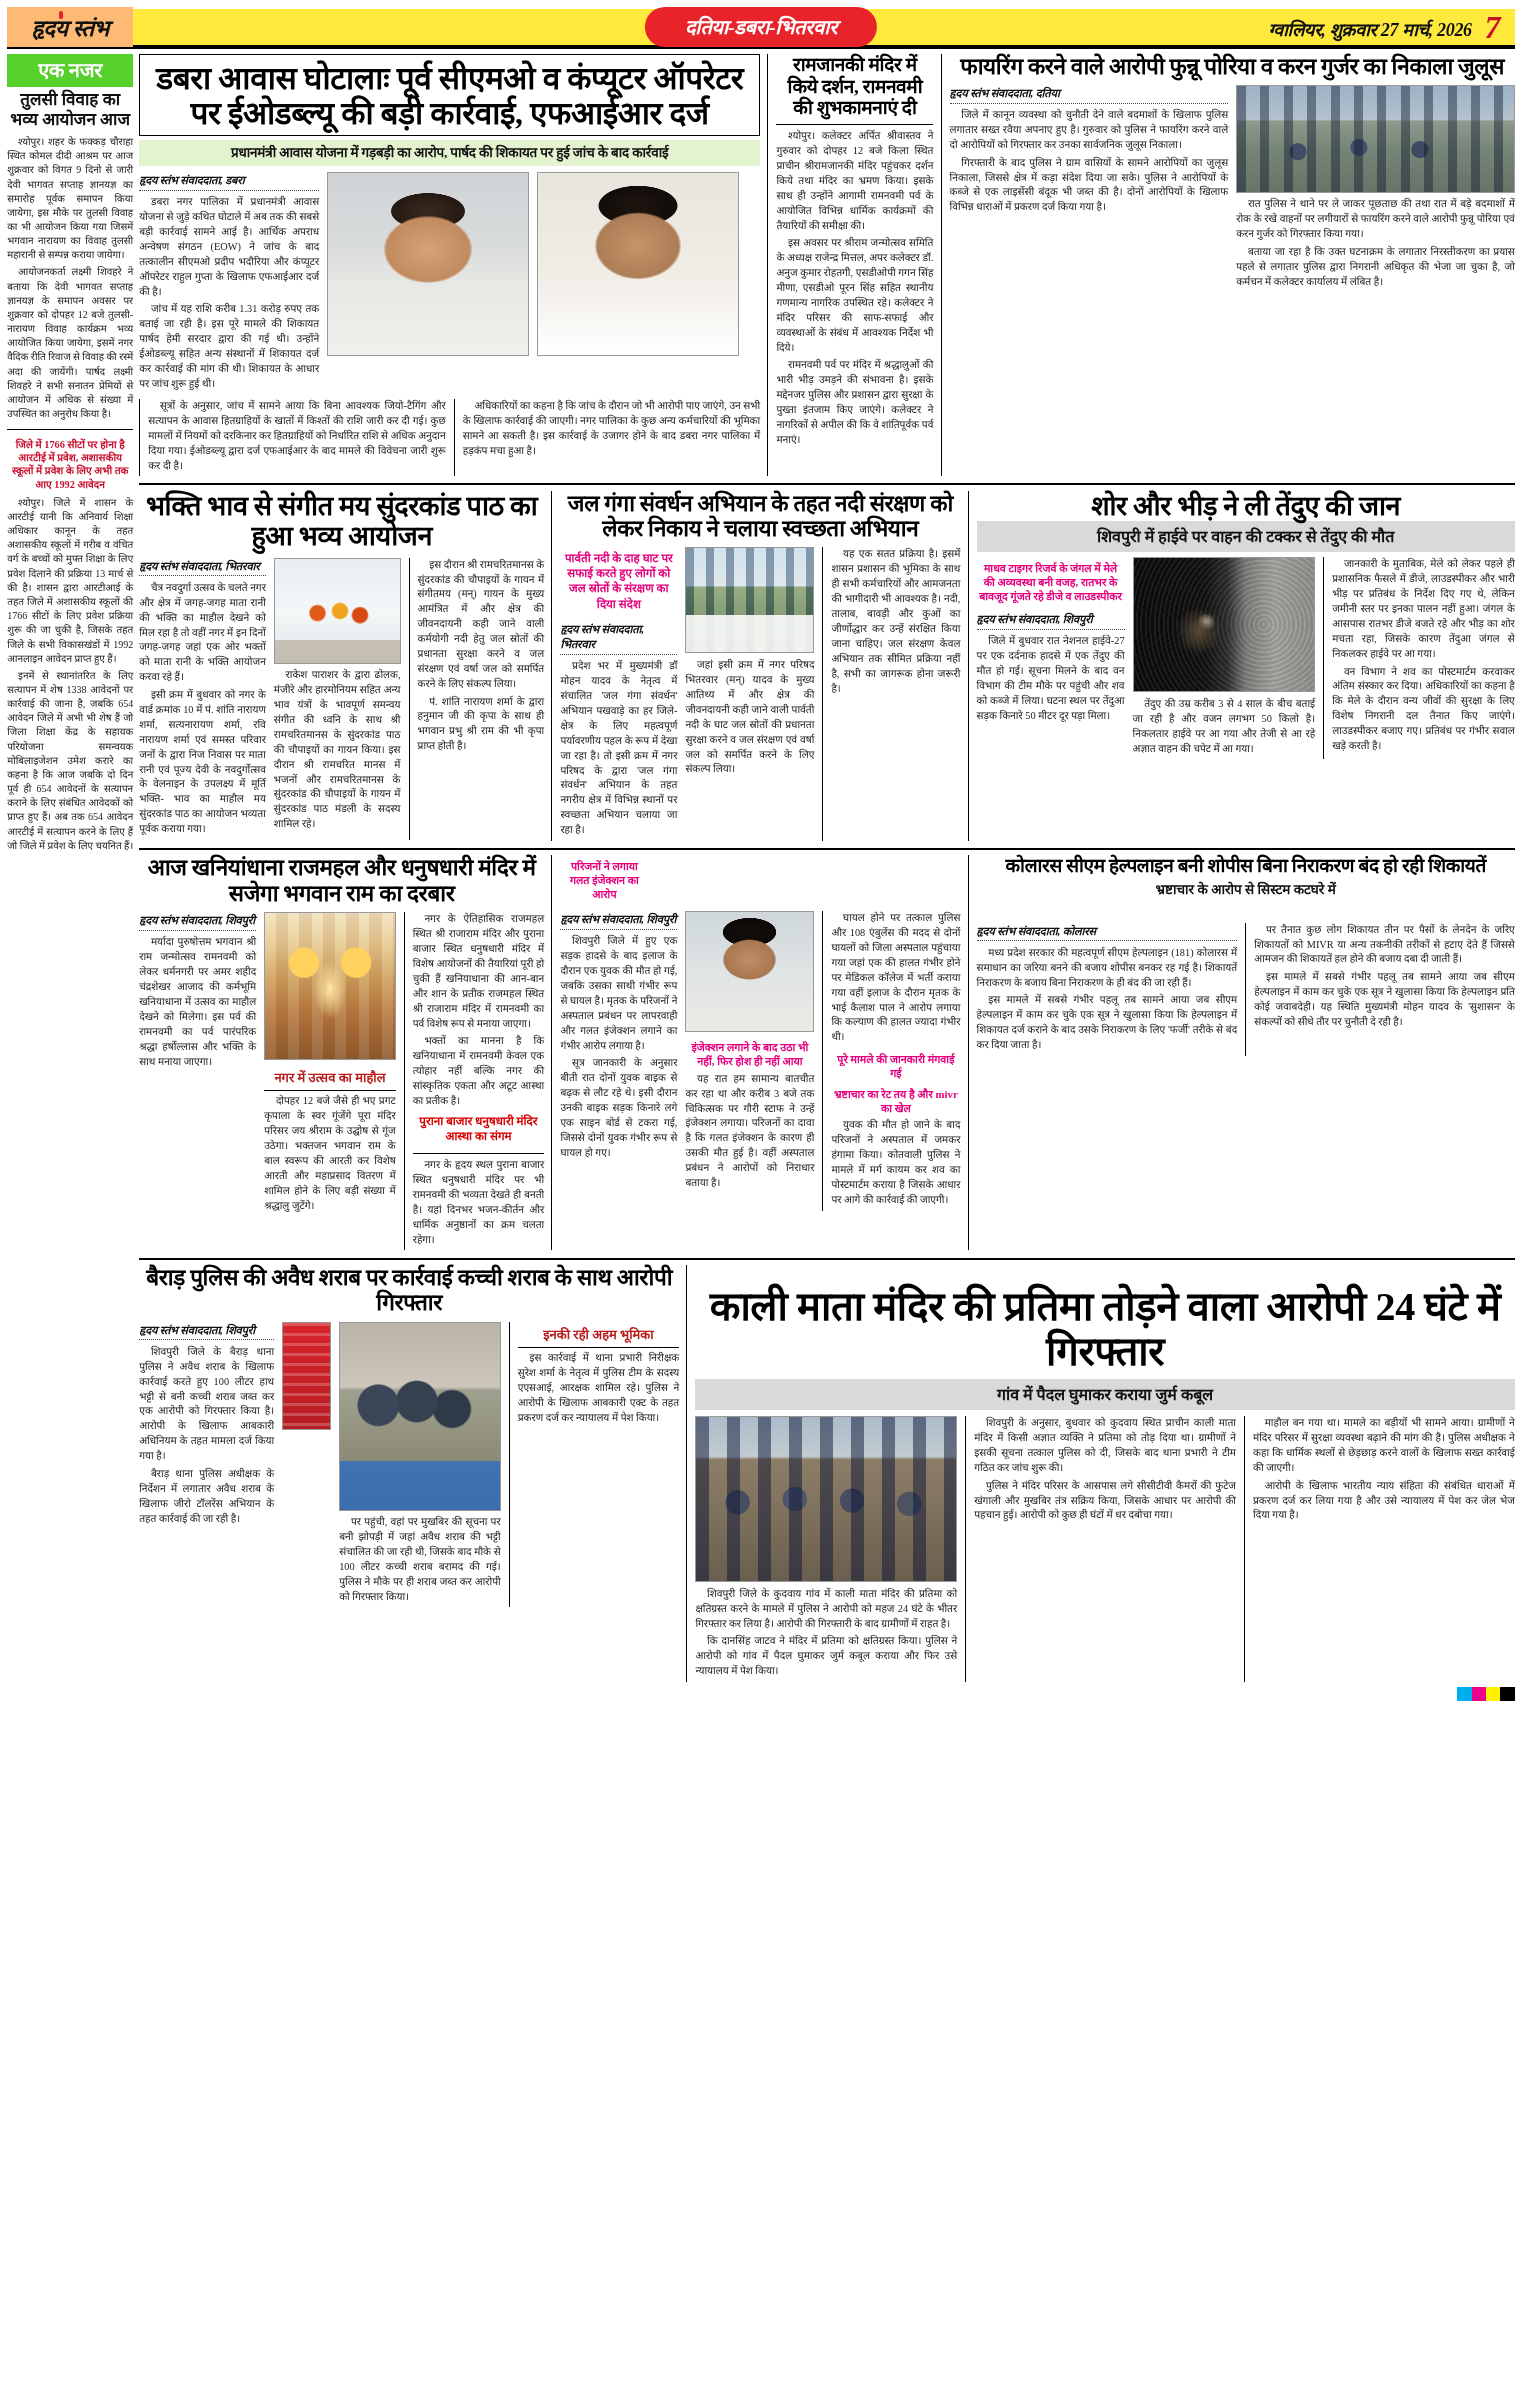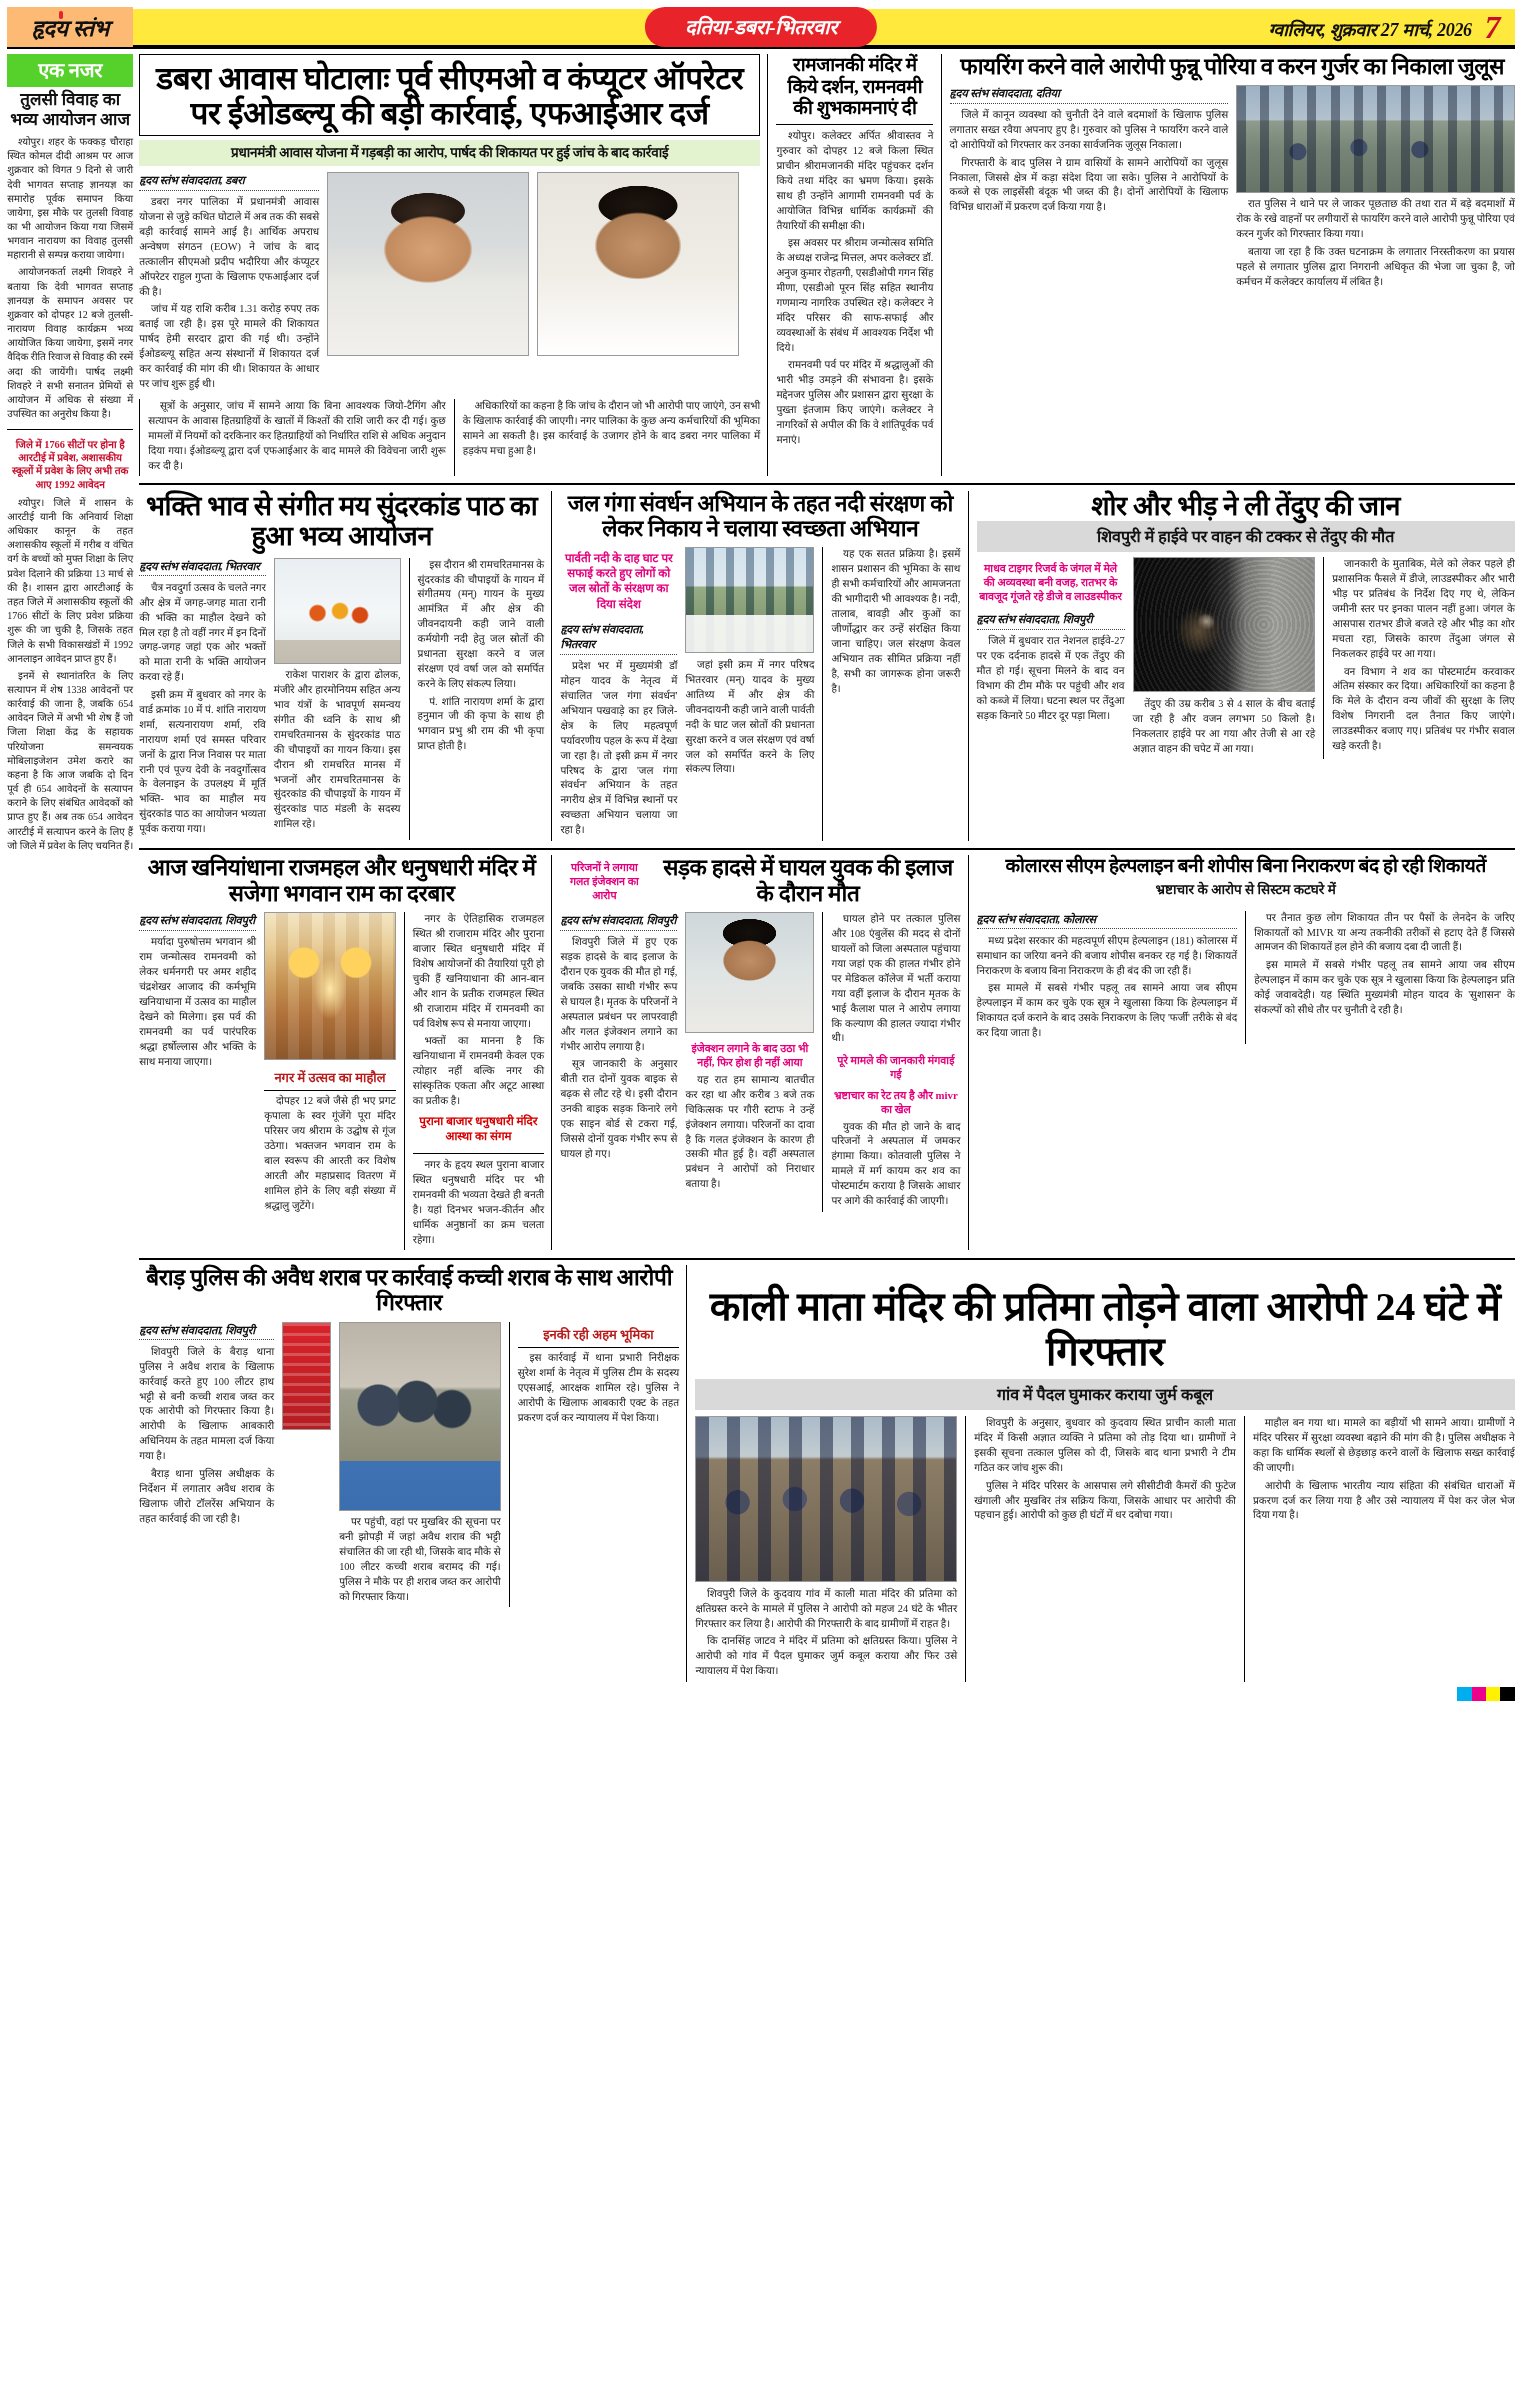--- a/index.html
+++ b/index.html
@@ -556,21 +556,20 @@
               <div class="body">
                 <p>नगर के हृदय स्थल पुराना बाजार स्थित धनुषधारी मंदिर पर भी रामनवमी की भव्यता देखते ही बनती है। यहां दिनभर भजन-कीर्तन और धार्मिक अनुष्ठानों का क्रम चलता रहेगा।</p>
               </div>
             </div>
           </div>
         </div>
 
         <div class="rule-v" style="flex:0 0 409px;">
           <div style="display:flex;align-items:center;gap:7.2px;">
             <div class="pink-note small" style="flex:0 0 88px;">परिजनों ने लगाया गलत इंजेक्शन का आरोप</div>
-            <div class="hl md" style="flex:1 1 auto;">सड़क हादसे में घायल युवक की इलाज के दौरान मौत</div>
           </div>
           <div class="cols" style="margin-top:6.3px;">
             <div class="col" style="flex:0 0 117px;">
               <div class="byline">हृदय स्तंभ संवाददाता, शिवपुरी</div>
               <div class="body">
                 <p>शिवपुरी जिले में हुए एक सड़क हादसे के बाद इलाज के दौरान एक युवक की मौत हो गई, जबकि उसका साथी गंभीर रूप से घायल है। मृतक के परिजनों ने अस्पताल प्रबंधन पर लापरवाही और गलत इंजेक्शन लगाने का गंभीर आरोप लगाया है।</p>
                 <p>सूत्र जानकारी के अनुसार बीती रात दोनों युवक बाइक से बढ़क से लौट रहे थे। इसी दौरान उनकी बाइक सड़क किनारे लगे एक साइन बोर्ड से टकरा गई, जिससे दोनों युवक गंभीर रूप से घायल हो गए।</p>
               </div>
             </div>
             <div class="col">
@@ -589,21 +588,21 @@
               <div class="body">
                 <p>युवक की मौत हो जाने के बाद परिजनों ने अस्पताल में जमकर हंगामा किया। कोतवाली पुलिस ने मामले में मर्ग कायम कर शव का पोस्टमार्टम कराया है जिसके आधार पर आगे की कार्रवाई की जाएगी।</p>
               </div>
             </div>
           </div>
         </div>
 
         <div class="rule-v" style="flex:1 1 auto;">
           <div class="hl sm">कोलारस सीएम हेल्पलाइन बनी शोपीस बिना निराकरण बंद हो रही शिकायतें</div>
           <div class="subhead" style="font-size:13.5px;">भ्रष्टाचार के आरोप से सिस्टम कटघरे में</div>
-          <div class="cols" style="margin-top:7px;">
+          <div class="cols" style="margin-top:19px;">
             <div class="col">
               <div class="byline">हृदय स्तंभ संवाददाता, कोलारस</div>
               <div class="body">
                 <p>मध्य प्रदेश सरकार की महत्वपूर्ण सीएम हेल्पलाइन (181) कोलारस में समाधान का जरिया बनने की बजाय शोपीस बनकर रह गई है। शिकायतें निराकरण के बजाय बिना निराकरण के ही बंद की जा रही हैं।</p>
                 <p>इस मामले में सबसे गंभीर पहलू तब सामने आया जब सीएम हेल्पलाइन में काम कर चुके एक सूत्र ने खुलासा किया कि हेल्पलाइन में शिकायत दर्ज कराने के बाद उसके निराकरण के लिए 'फर्जी' तरीके से बंद कर दिया जाता है।</p>
               </div>
             </div>
             <div class="col rule-v">
               <div class="body">
                 <p>पर तैनात कुछ लोग शिकायत तीन पर पैसों के लेनदेन के जरिए शिकायतों को MIVR या अन्य तकनीकी तरीकों से हटाए देते हैं जिससे आमजन की शिकायतें हल होने की बजाय दबा दी जाती हैं।</p>

